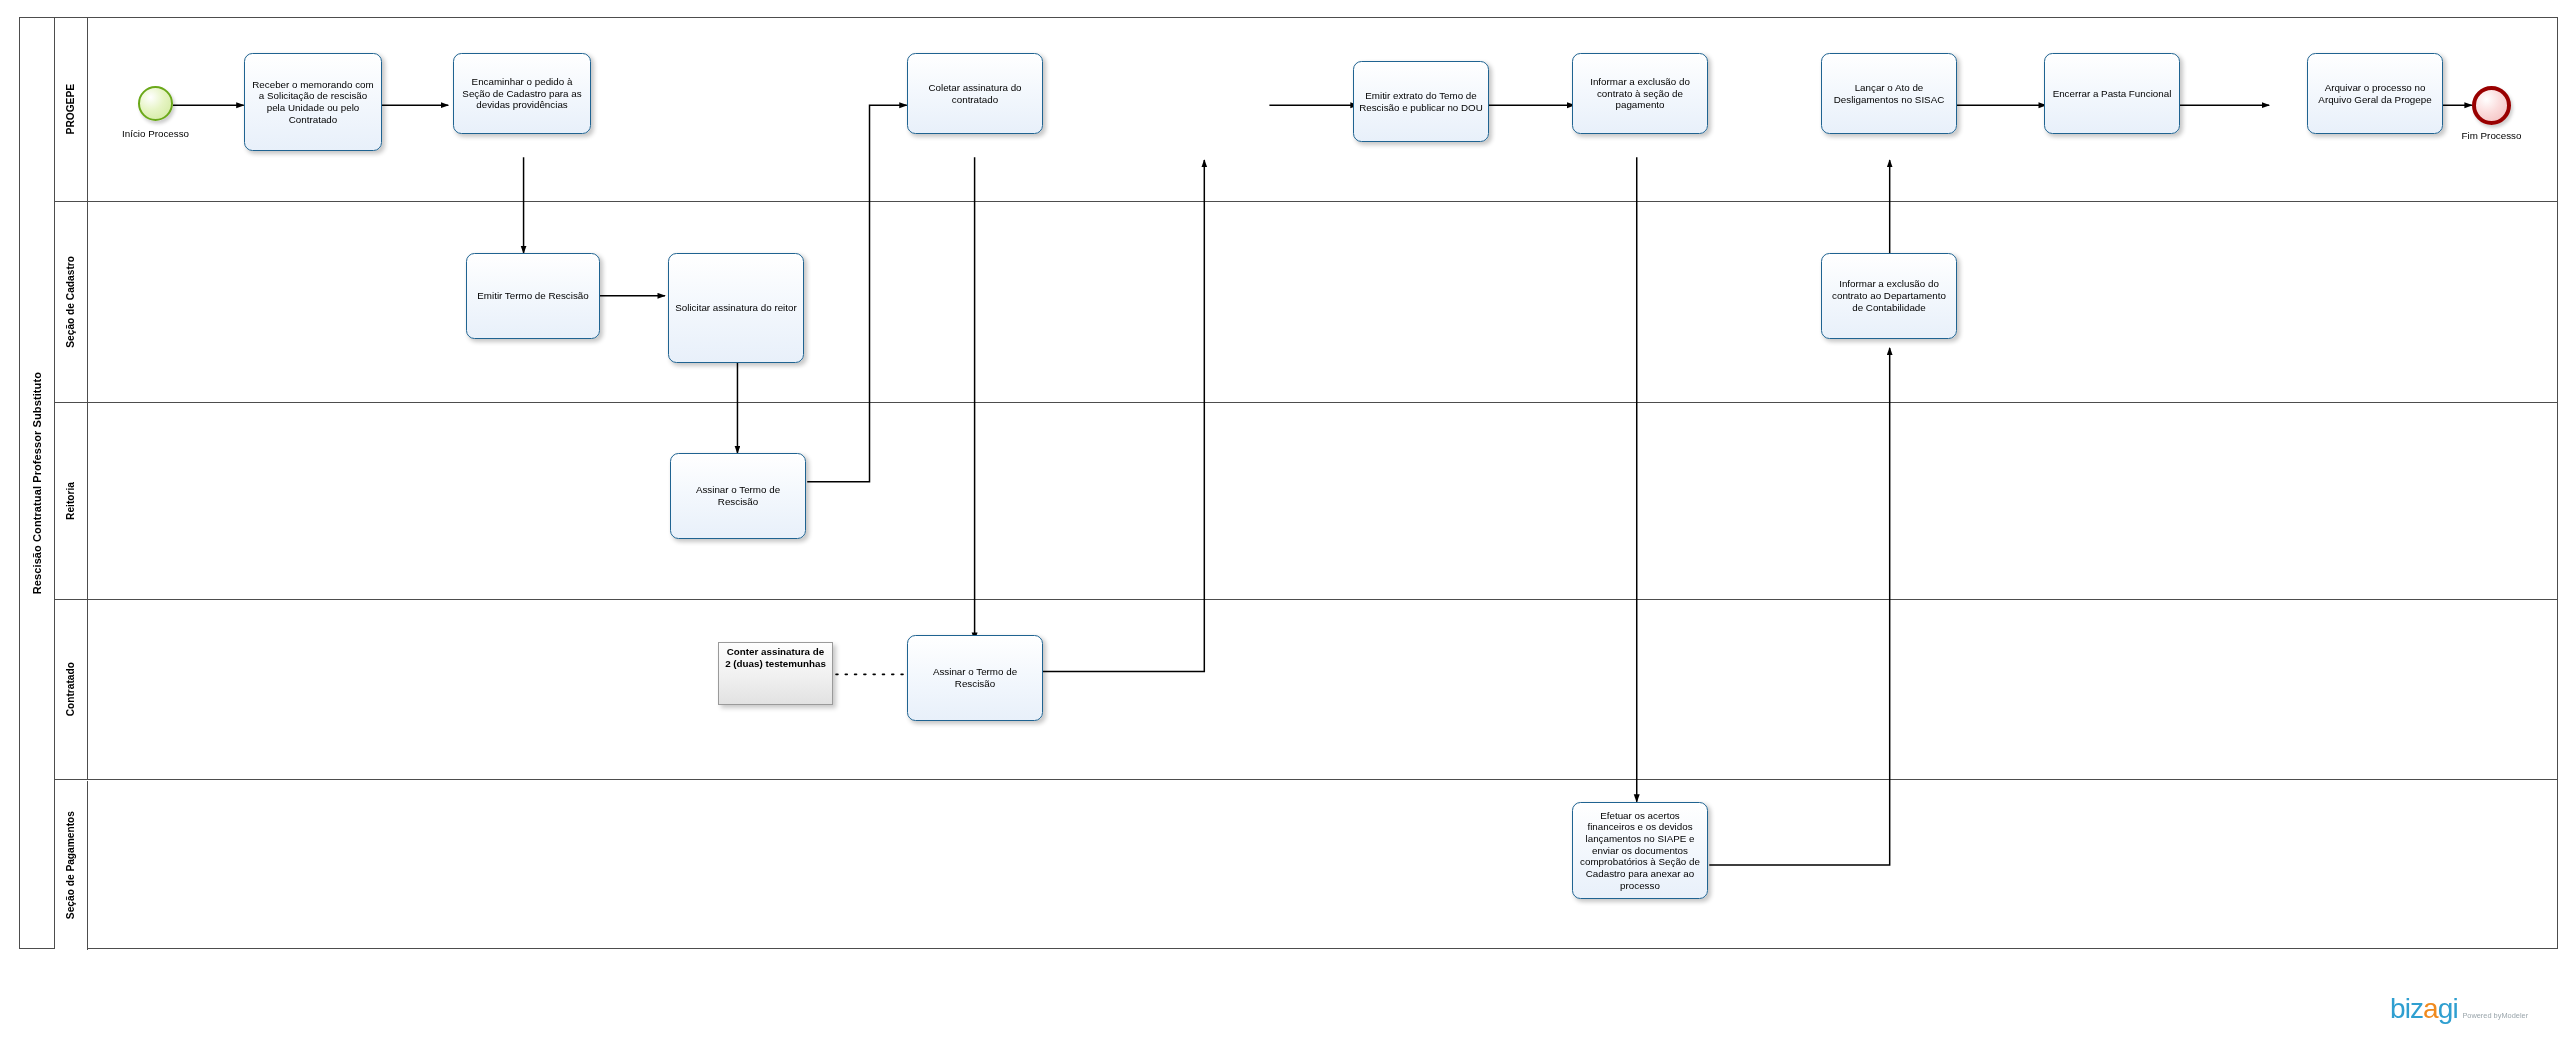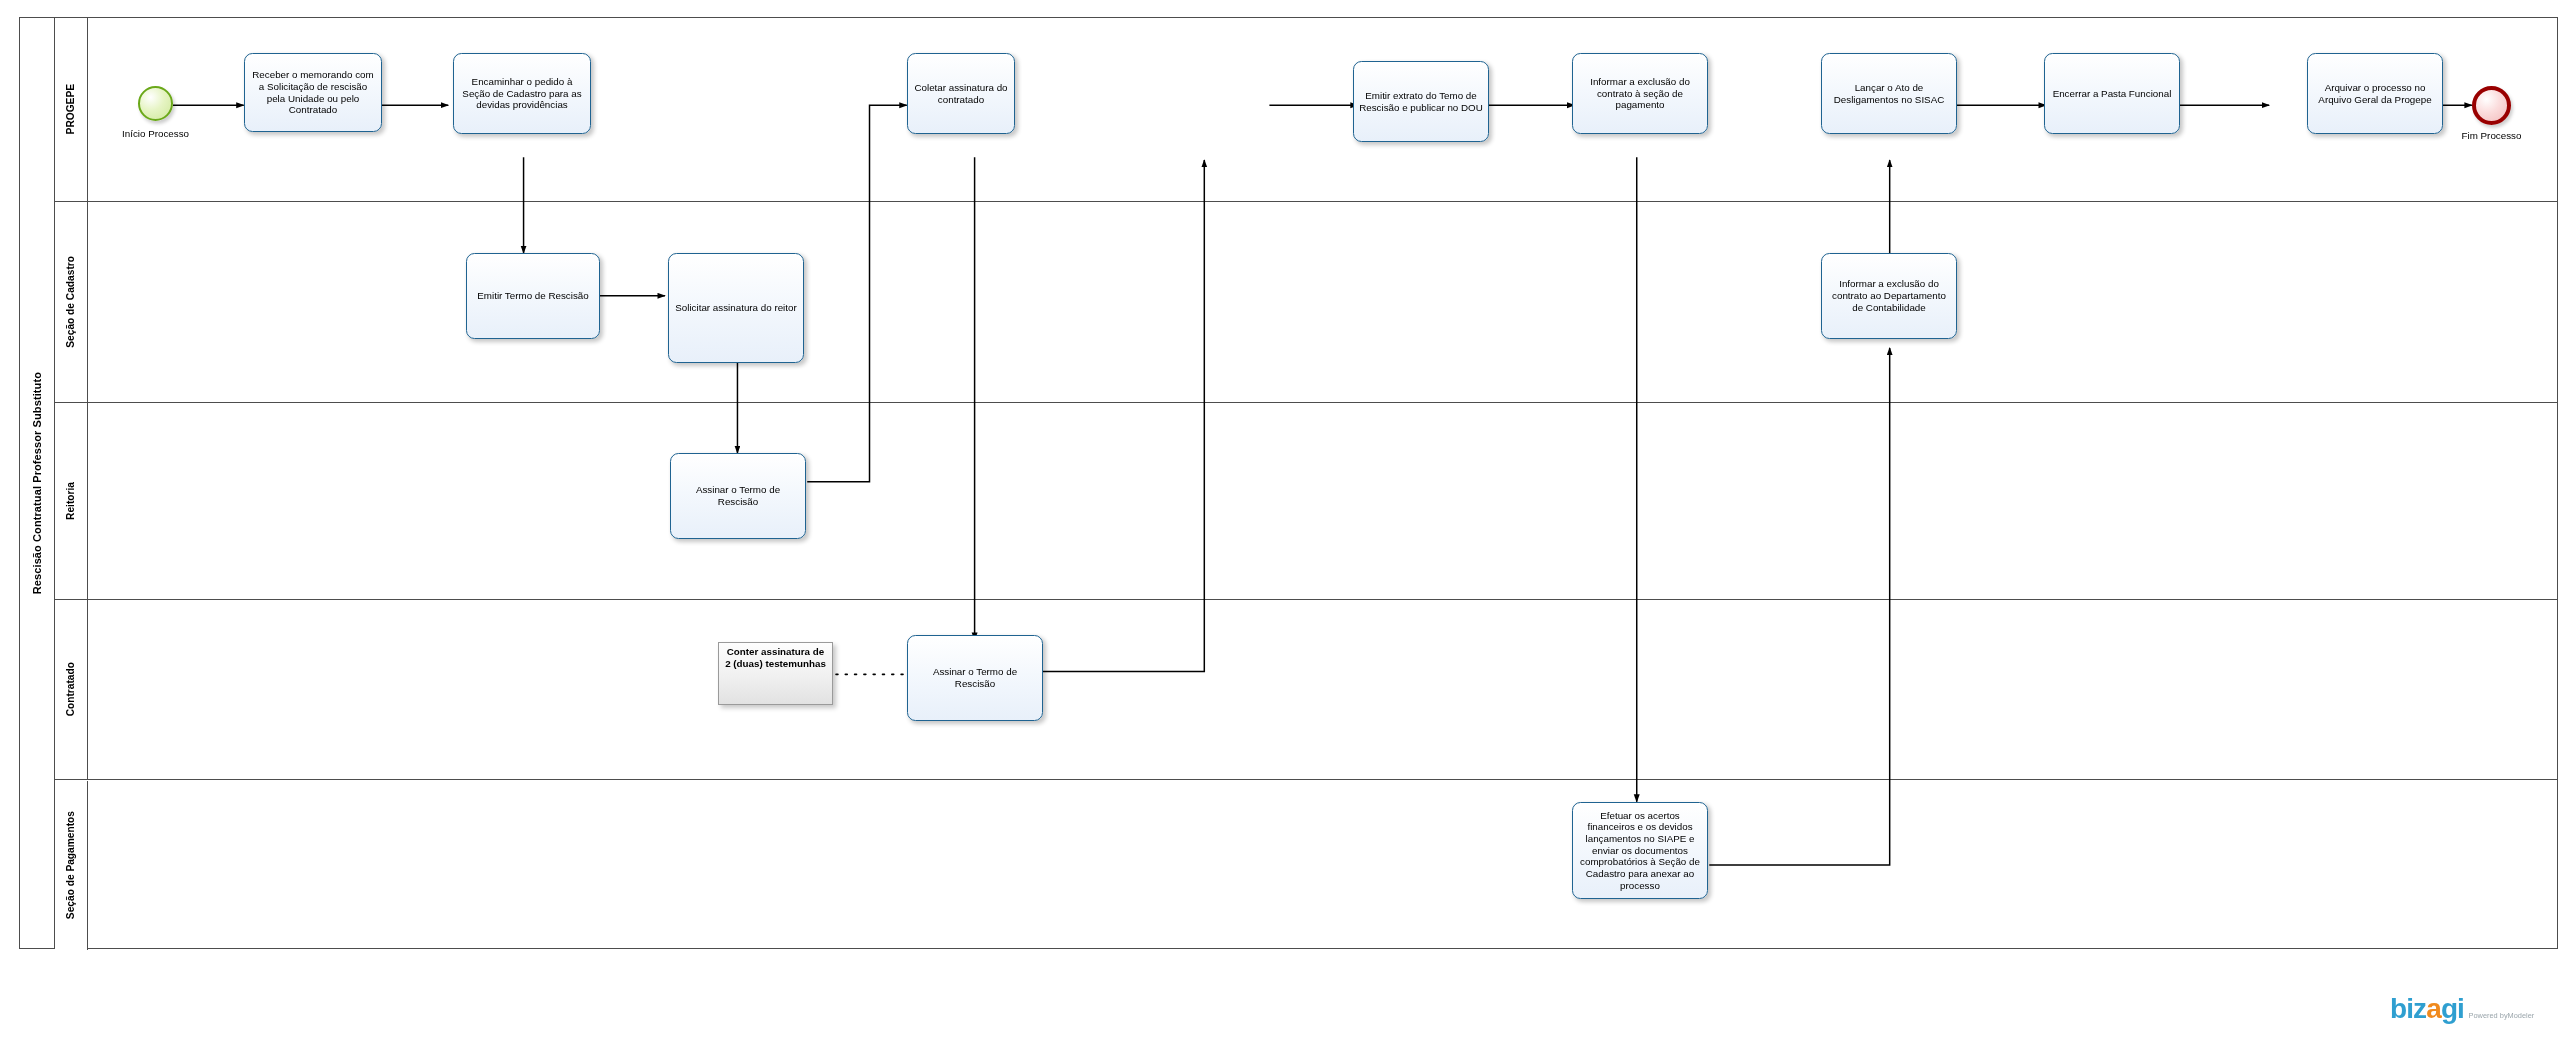--- a/index.html
+++ b/index.html
@@ -146,21 +146,21 @@
 
   
   .brand {
     position: absolute;
     display: flex;
     align-items: flex-end;
     gap: 4.6px;
   }
   .brand-word {
     font-size: 28px;
-    font-weight: bold;
+    font-weight: normal;
     color: #2f9fd0;
     letter-spacing: -0.9px;
     line-height: 1;
   }
   .brand-word i { color: #f08a1e; font-style: normal; }
   .brand-meta {
     display: flex;
     font-size: 7.4px;
     color: #9aa5ab;
     line-height: 9.3px;
@@ -252,29 +252,29 @@
 
     <path d="M899,725 L975,725" stroke="#000000" stroke-width="1.8" stroke-dasharray="2,8" stroke-linecap="round" fill="none"></path>
   </svg>
 
   <div class="event start" style="left:138px; top:86px; width:35px; height:35px;"></div>
   <div class="event-label" style="left:86px; top:128px; width:139px;">Início Processo</div>
 
   <div class="event end" style="left:2472px; top:86px; width:39px; height:39px;"></div>
   <div class="event-label" style="left:2422px; top:130px; width:139px;">Fim Processo</div>
 
-  <div class="task" style="left:244px; top:53px; width:138px; height:79px;">
+  <div class="task" style="left:244px; top:53px; width:138px; height:98px;">
     <span>Receber o memorando com a Solicitação de rescisão pela Unidade ou pelo Contratado</span>
   </div>
 
   <div class="task" style="left:453px; top:53px; width:138px; height:81px;">
     <span>Encaminhar o pedido à Seção de Cadastro para as devidas providências</span>
   </div>
 
-  <div class="task" style="left:907px; top:53px; width:108px; height:81px;">
+  <div class="task" style="left:907px; top:53px; width:136px; height:81px;">
     <span>Coletar assinatura do contratado</span>
   </div>
 
 
   <div class="task" style="left:1353px; top:61px; width:136px; height:81px;">
     <span>Emitir extrato do Temo de Rescisão e publicar no DOU</span>
   </div>
 
   <div class="task" style="left:1572px; top:53px; width:136px; height:81px;">
     <span>Informar a exclusão do contrato à seção de pagamento</span>

